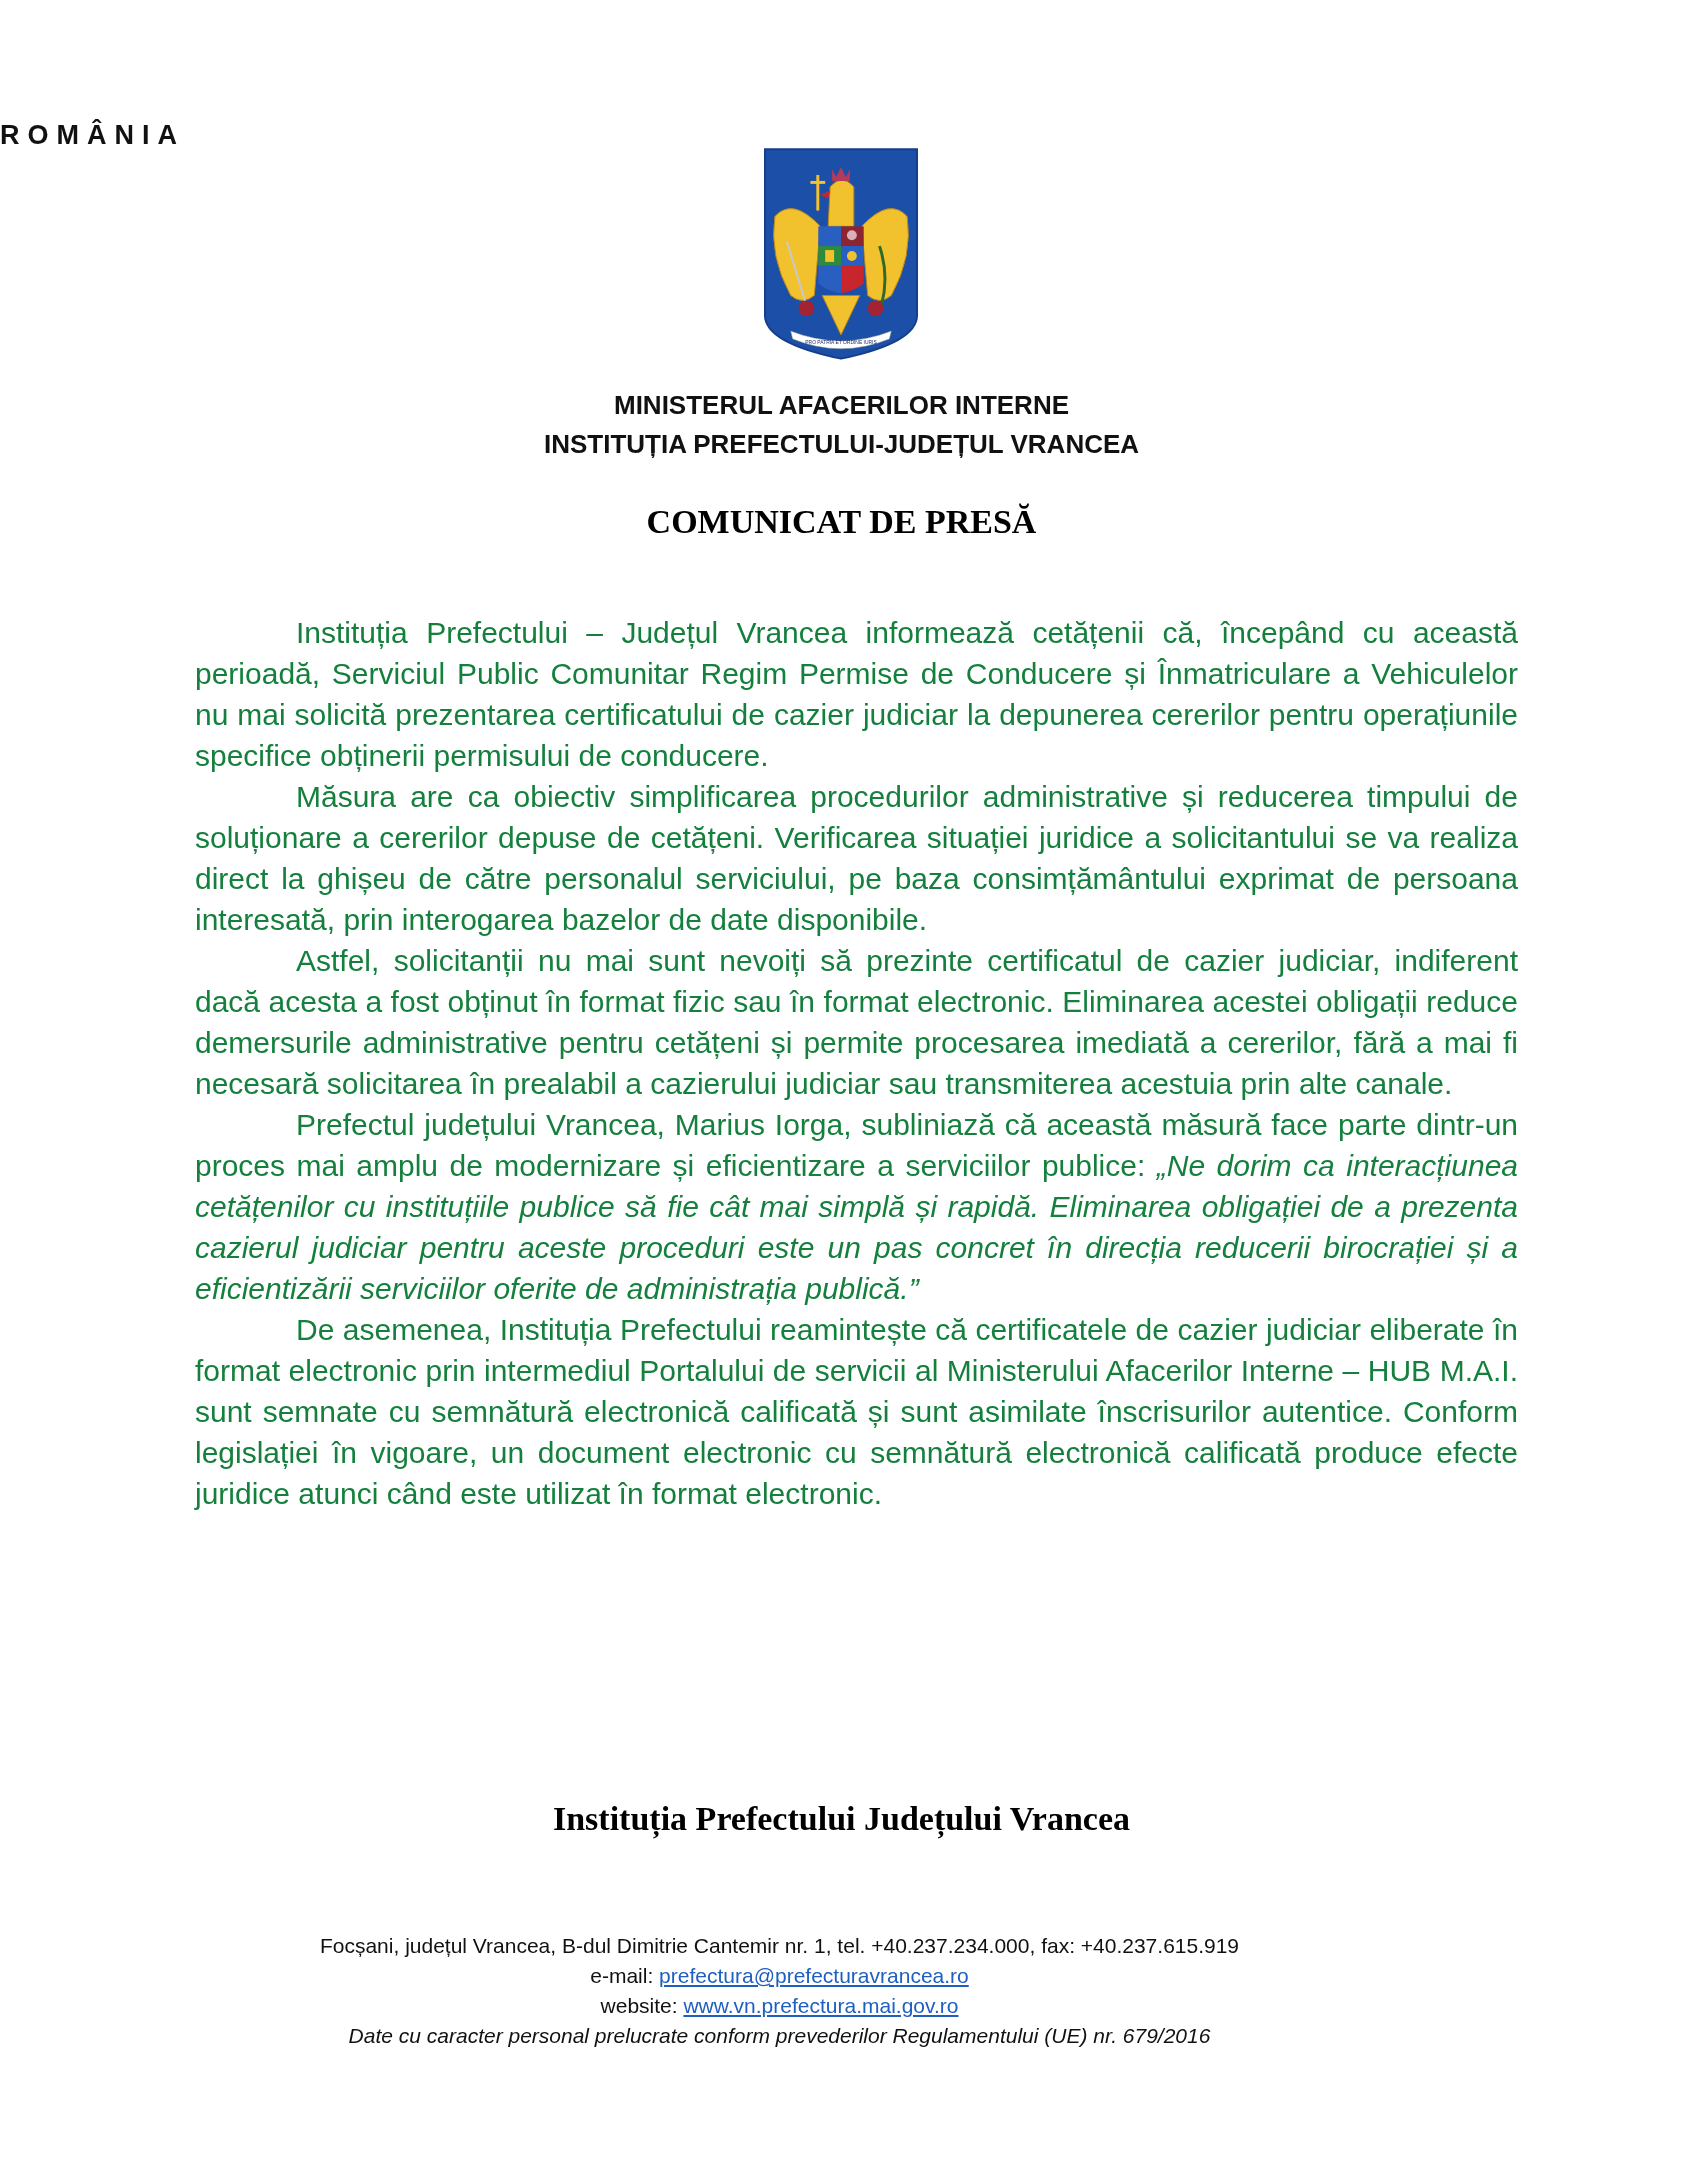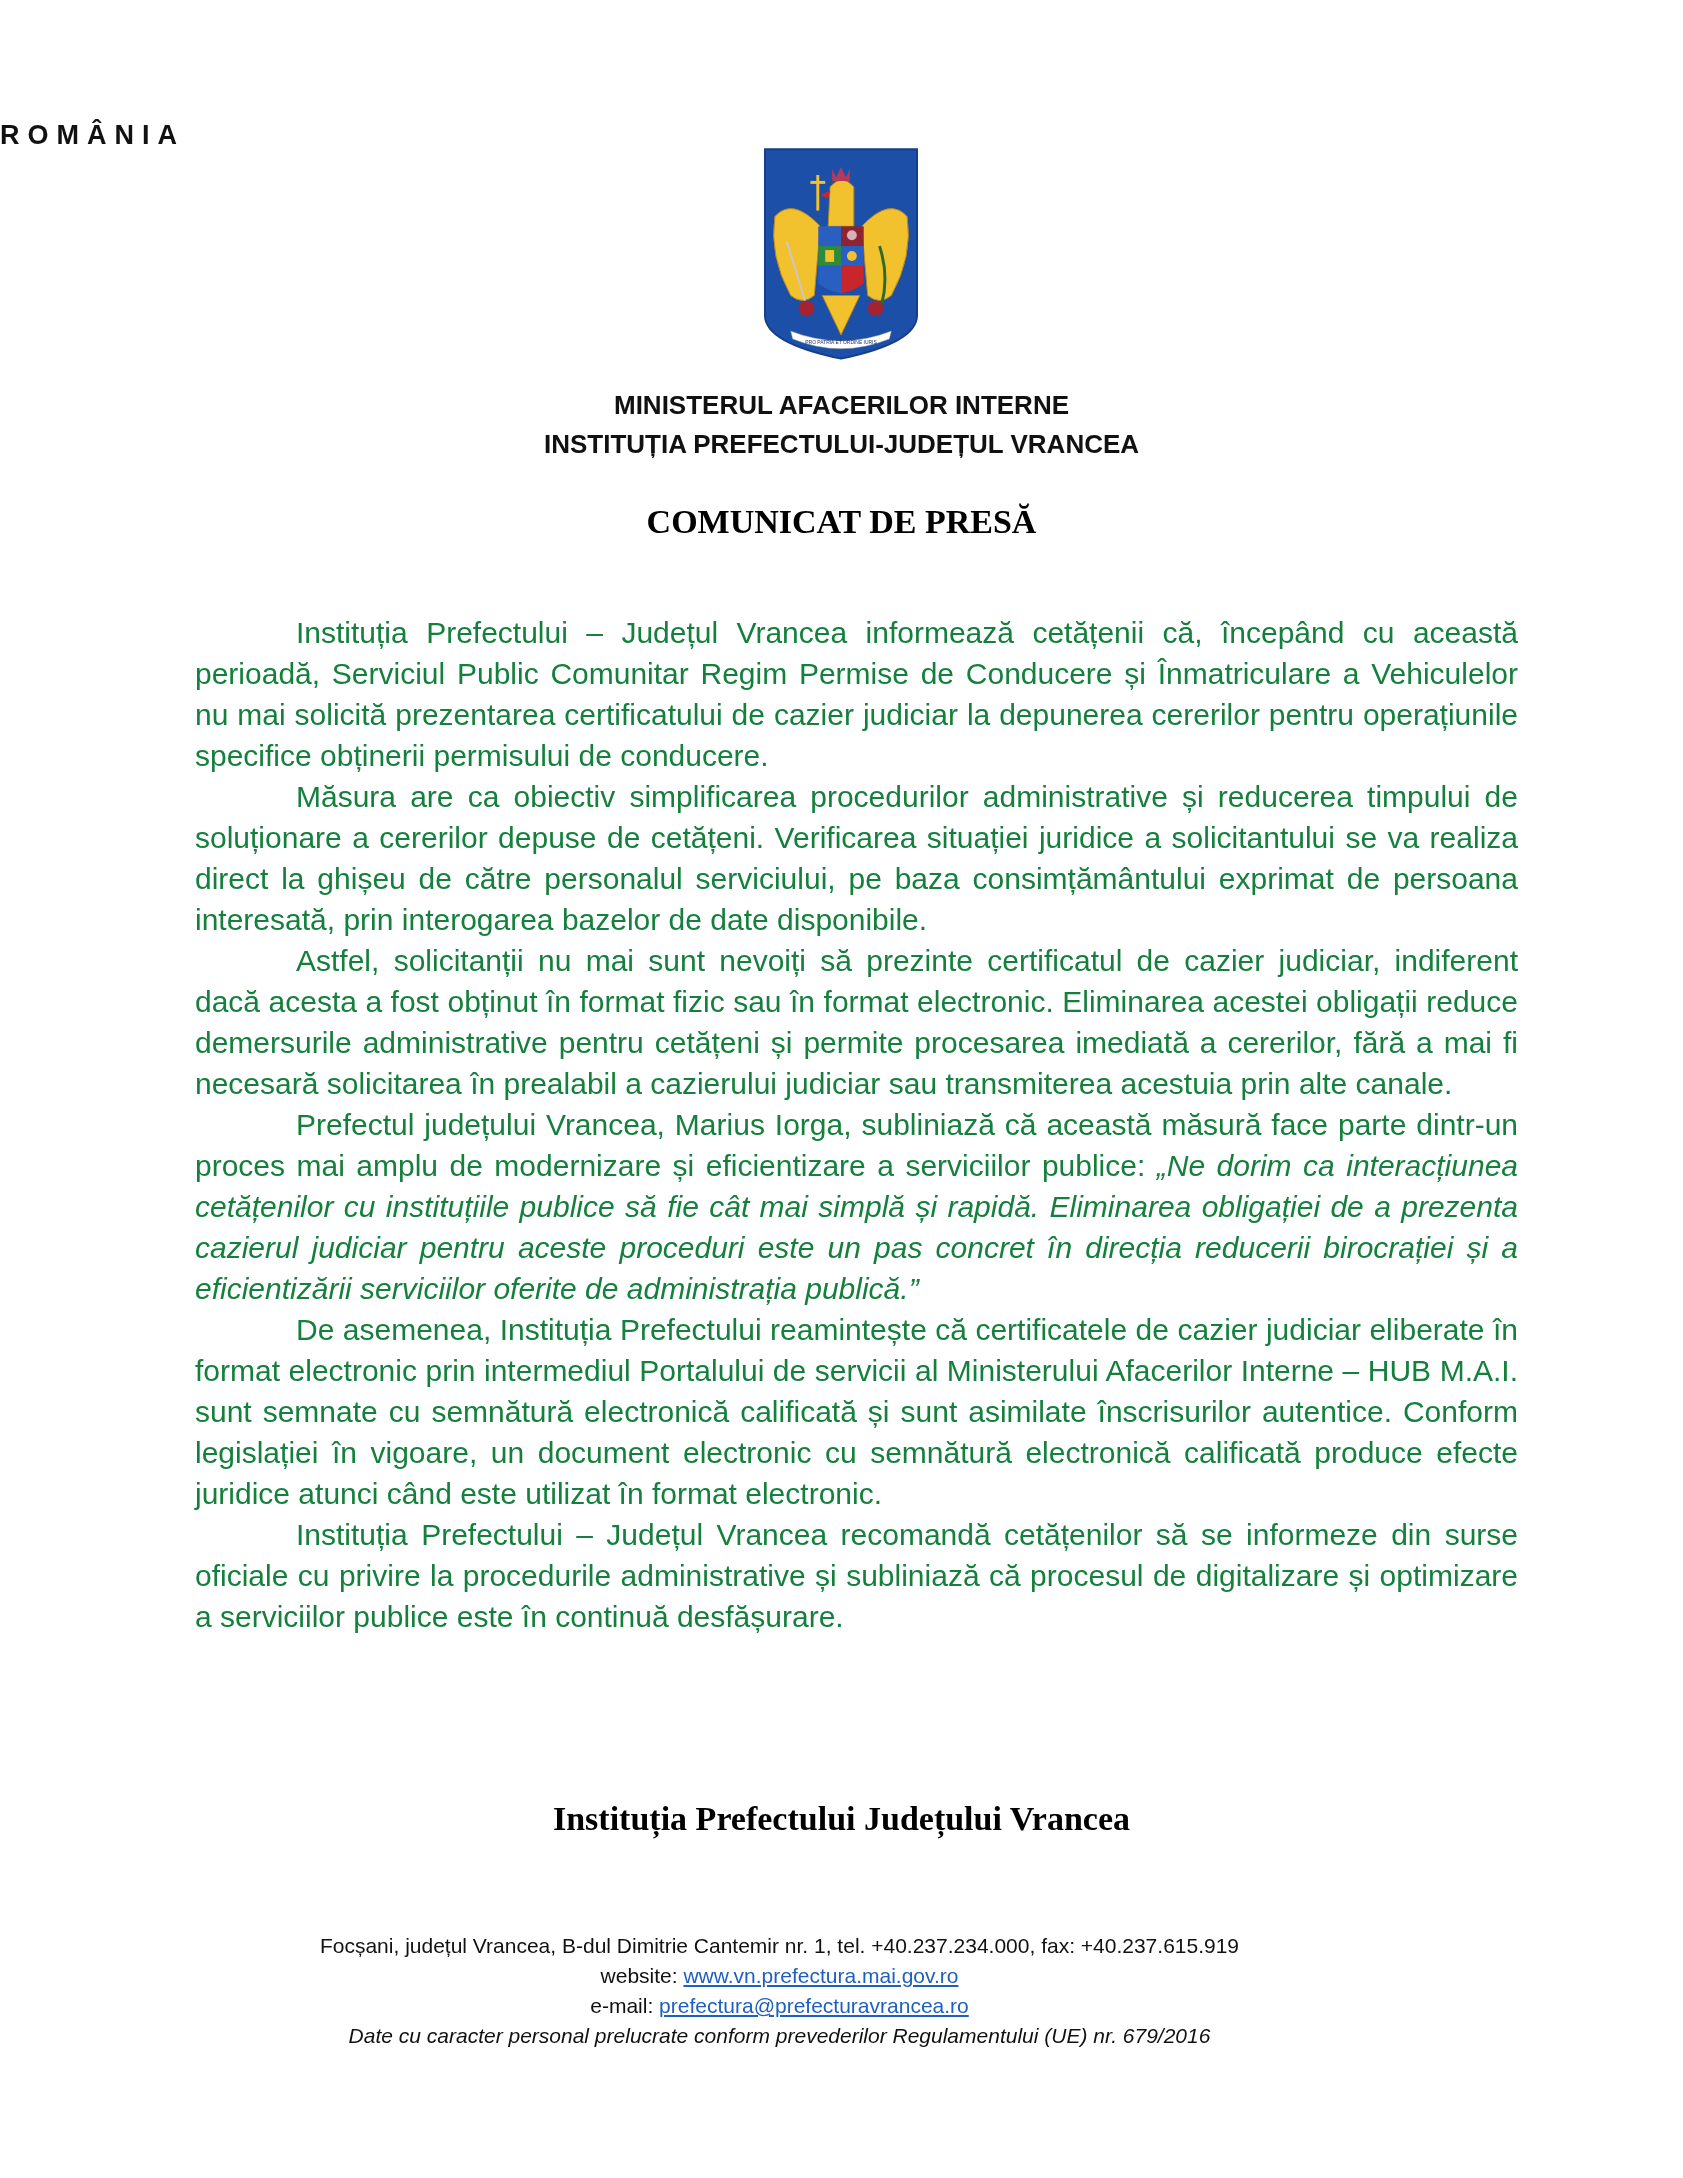--- a/index.html
+++ b/index.html
@@ -90,26 +90,25 @@
 </div>
 
 <div class="doc-title">COMUNICAT DE PRESĂ</div>
 
 <div class="body-text">
   <p>Instituția Prefectului – Județul Vrancea informează cetățenii că, începând cu această perioadă, Serviciul Public Comunitar Regim Permise de Conducere și Înmatriculare a Vehiculelor nu mai solicită prezentarea certificatului de cazier judiciar la depunerea cererilor pentru operațiunile specifice obținerii permisului de conducere.</p>
   <p>Măsura are ca obiectiv simplificarea procedurilor administrative și reducerea timpului de soluționare a cererilor depuse de cetățeni. Verificarea situației juridice a solicitantului se va realiza direct la ghișeu de către personalul serviciului, pe baza consimțământului exprimat de persoana interesată, prin interogarea bazelor de date disponibile.</p>
   <p>Astfel, solicitanții nu mai sunt nevoiți să prezinte certificatul de cazier judiciar, indiferent dacă acesta a fost obținut în format fizic sau în format electronic. Eliminarea acestei obligații reduce demersurile administrative pentru cetățeni și permite procesarea imediată a cererilor, fără a mai fi necesară solicitarea în prealabil a cazierului judiciar sau transmiterea acestuia prin alte canale.</p>
   <p><span>Prefectul județului Vrancea, Marius Iorga, subliniază că această măsură face parte dintr-un proces mai amplu de modernizare și eficientizare a serviciilor publice: </span><span class="quote">„Ne dorim ca interacțiunea cetățenilor cu instituțiile publice să fie cât mai simplă și rapidă. Eliminarea obligației de a prezenta cazierul judiciar pentru aceste proceduri este un pas concret în direcția reducerii birocrației și a eficientizării serviciilor oferite de administrația publică.”</span></p>
   <p>De asemenea, Instituția Prefectului reamintește că certificatele de cazier judiciar eliberate în format electronic prin intermediul Portalului de servicii al Ministerului Afacerilor Interne – HUB M.A.I. sunt semnate cu semnătură electronică calificată și sunt asimilate înscrisurilor autentice. Conform legislației în vigoare, un document electronic cu semnătură electronică calificată produce efecte juridice atunci când este utilizat în format electronic.</p>
-  <p>Instituția Prefectului – Județul Vrancea recomandă cetățenilor să se informeze din surse oficiale cu privire la procedurile administrative și subliniază că procesul de digitalizare și optimizare a serviciilor publice este în continuă desfășurare.</p>
 </div>
 
 <div class="sign">
   <div>Instituția Prefectului Județului Vrancea</div>
 </div>
 
 <div class="footer">
   <div>Focșani, județul Vrancea, B-dul Dimitrie Cantemir nr. 1, tel. +40.237.234.000, fax: +40.237.615.919</div>
+  <div><span>e-mail: </span><a>prefectura@prefecturavrancea.ro</a></div>
   <div><span>website: </span><a>www.vn.prefectura.mai.gov.ro</a></div>
-  <div><span>e-mail: </span><a>prefectura@prefecturavrancea.ro</a></div>
   <div class="gdpr">Date cu caracter personal prelucrate conform prevederilor Regulamentului (UE) nr. 679/2016</div>
 </div>
 
 
 </body></html>

